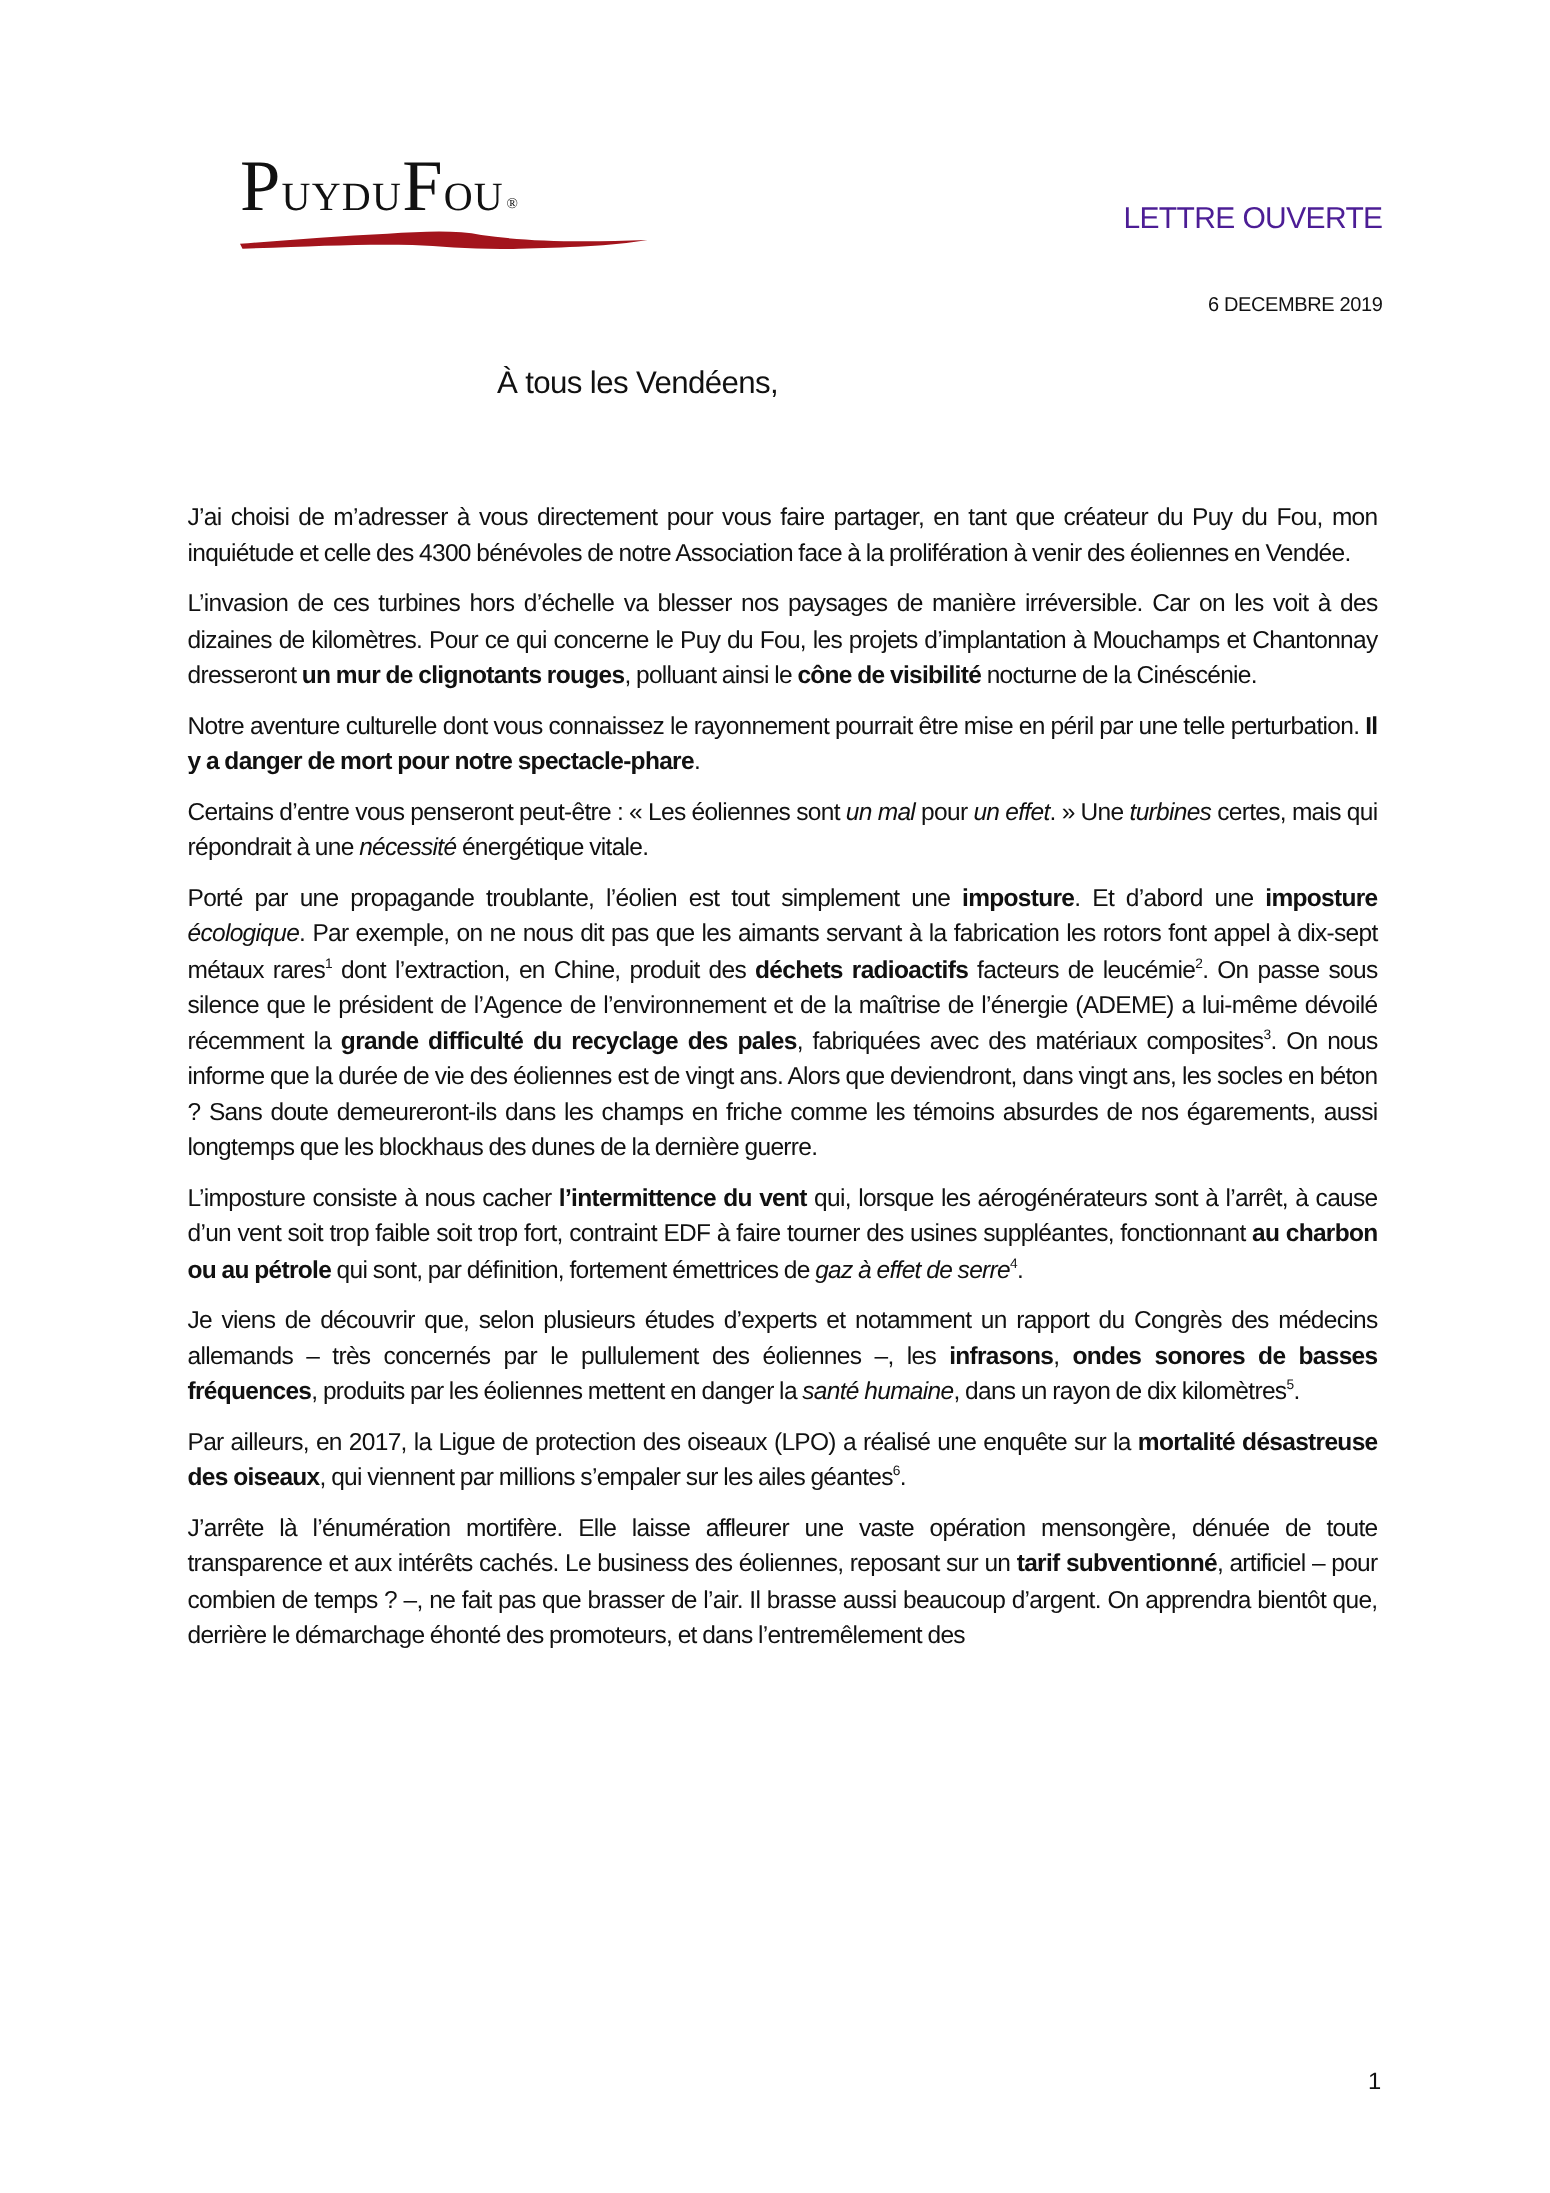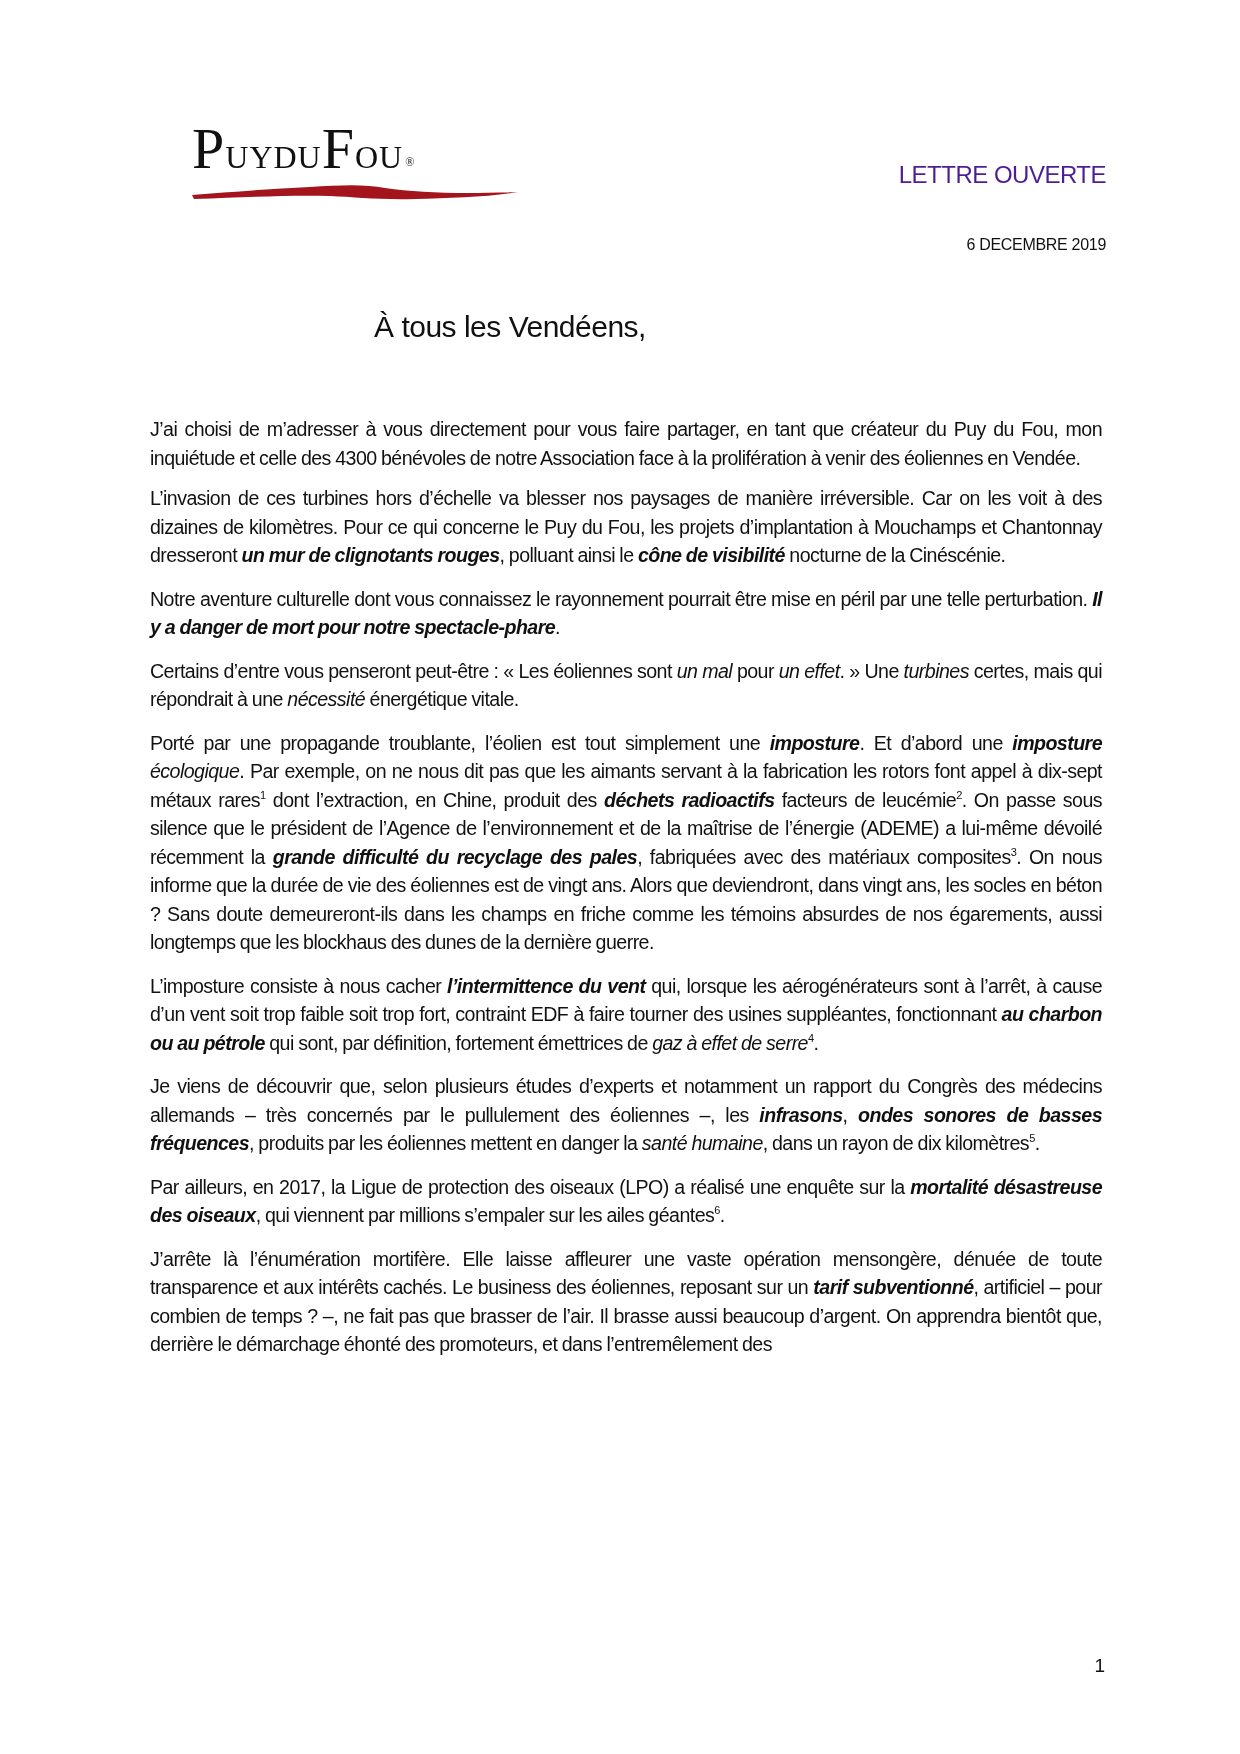--- a/index.html
+++ b/index.html
@@ -7,29 +7,29 @@
          font-family: "Liberation Sans", sans-serif; color: #111; }
   .logo { position: absolute; left: 190px; top: 118px; width: 340px; height: 90px; }
   .logo-word { position: absolute; left: 2px; top: 0; font-family: "Liberation Serif", serif;
                font-size: 58px; letter-spacing: 1px; color: #111; line-height: 62px; white-space: nowrap; }
   .logo-word .sc { font-size: 32px; }
   .logo-reg { font-size: 12px; vertical-align: 2px; margin-left: 2px; }
   .logo-stroke { position: absolute; left: 0; top: 62px; width: 330px; height: 24px; }
   .header-right { position: absolute; right: 134px; top: 160px; text-align: right; }
   .letter-type { color: #4c1d95; font-size: 24px; line-height: 30px; letter-spacing: -0.5px; }
   .letter-date { color: #111; font-size: 16px; line-height: 22px; letter-spacing: -0.3px; margin-top: 44px; }
-  .salutation { position: absolute; top: 310px; left: 0; width: 1020px; text-align: center;
-                font-size: 30px; letter-spacing: -0.5px; color: #111; }
+  .salutation { position: absolute; top: 292px; left: 0; width: 1020px; text-align: center;
+                font-size: 25px; letter-spacing: -0.5px; color: #111; }
   .content { position: absolute; left: 150px; top: 400px; width: 952px; }
-  .para { font-size: 19.6px; line-height: 28.5px; text-align: justify; margin: 15px 0 12px 0;
+  .para { font-size: 19.6px; line-height: 28.5px; text-align: justify; margin: 0 0 12px 0;
           letter-spacing: -0.55px; word-spacing: -0.5px; }
   .para.gap { margin-top: 10px; }
   .para.last { margin-bottom: 0; }
   .i { font-style: italic; }
-  .bi { font-weight: bold; font-style: italic; }
+  .bi { font-weight: bold; }
   sup { font-size: 11px; line-height: 0; vertical-align: 8px; }
   .page-number { position: absolute; right: 135px; top: 1655px; font-size: 19px; color: #111; }
 </style>
 </head>
 <body>
 
 <div class="logo">
   <div class="logo-word" id="logo-word"><span>P</span><span class="sc">UY</span><span class="sc">DU</span><span>F</span><span class="sc">OU</span><span class="logo-reg">®</span></div>
   <svg class="logo-stroke" viewBox="0 0 330 24" preserveAspectRatio="none">
     <path id="brush" d="M2,15 C40,12 80,9 120,7 C150,5 175,4 195,8 C230,13 270,14 328,12 C300,17 260,18 225,19 C190,20 165,17 140,16 C100,15 60,17 4,19 Z" fill="#a3141c"></path>

